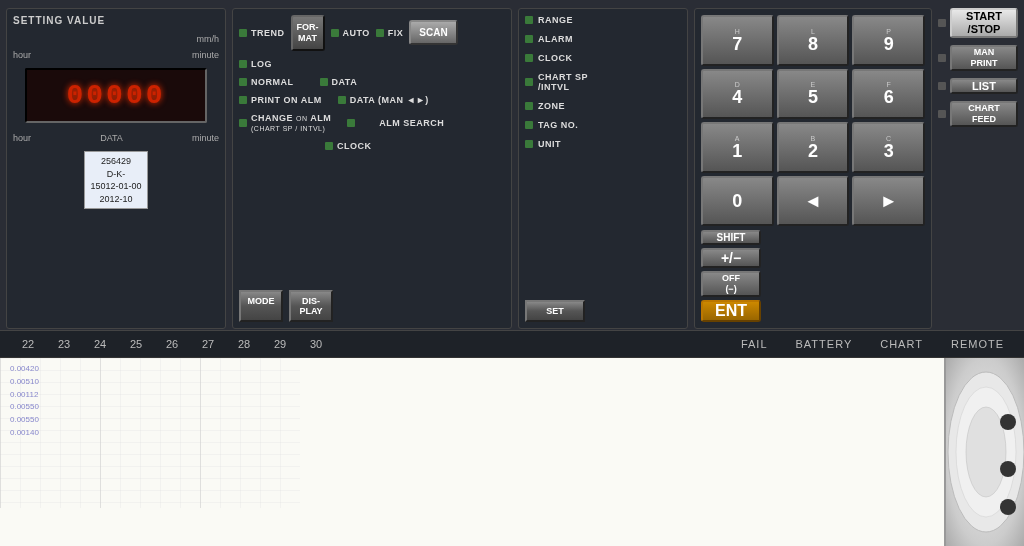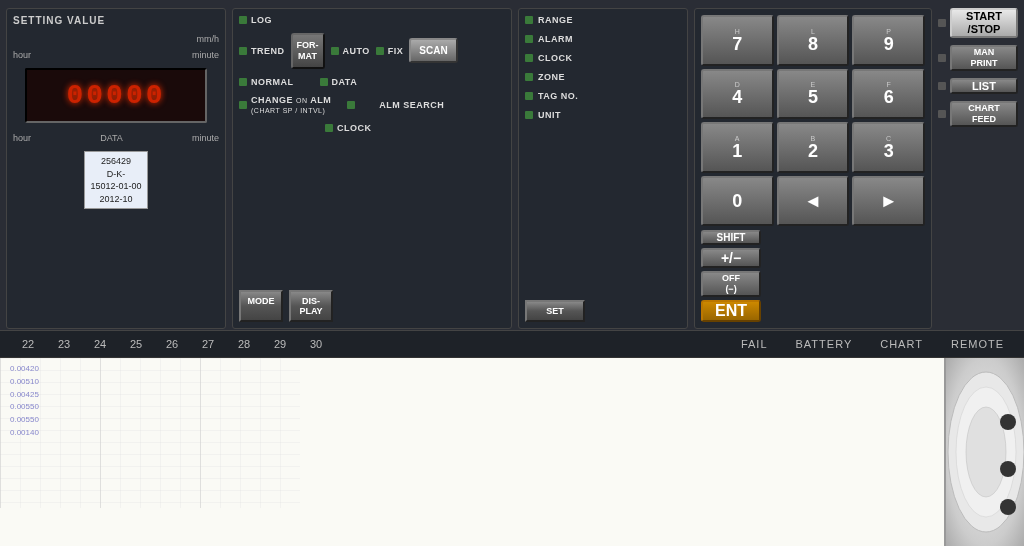--- a/index.html
+++ b/index.html
@@ -496,52 +496,62 @@
       <div>15012-01-00</div>
       <div>2012-10</div>
     </div>
   </div>
 
   <div class="section button-panel-section">
 
     <div class="btn-row">
       <div class="indicator-btn">
         <div class="led"></div>
-        <span class="btn-label">LOG</span>
-      </div>
+        <span class="btn-label">TREND</span>
+      </div>
+      <div class="format-btn">FOR-<br>MAT</div>
+      <div class="indicator-btn">
+        <div class="led"></div>
+        <span class="btn-label">AUTO</span>
+      </div>
+      <div class="indicator-btn">
+        <div class="led"></div>
+        <span class="btn-label">FIX</span>
+      </div>
+      <div class="scan-btn">SCAN</div>
     </div>
 
     <div class="btn-row">
       <div class="indicator-btn">
         <div class="led"></div>
-        <span class="btn-label">TREND</span>
-      </div>
-      <div class="format-btn">FOR-<br>MAT</div>
-      <div class="indicator-btn">
-        <div class="led"></div>
-        <span class="btn-label">AUTO</span>
-      </div>
-      <div class="indicator-btn">
-        <div class="led"></div>
-        <span class="btn-label">FIX</span>
-      </div>
-      <div class="scan-btn">SCAN</div>
+        <span class="btn-label">LOG</span>
+      </div>
     </div>
 
     <div class="btn-row">
       <div class="indicator-btn">
         <div class="led"></div>
         <span class="btn-label">NORMAL</span>
       </div>
       <div class="indicator-btn" style="margin-left:20px;">
         <div class="led"></div>
         <span class="btn-label">DATA</span>
       </div>
     </div>
 
+    <div class="btn-row">
+      <div class="indicator-btn">
+        <div class="led"></div>
+        <span class="btn-label">PRINT ON ALM</span>
+      </div>
+      <div class="indicator-btn" style="margin-left:10px;">
+        <div class="led"></div>
+        <span class="btn-label">DATA (MAN ◄►)</span>
+      </div>
+    </div>
 
     <div class="btn-row">
       <div class="indicator-btn">
         <div class="led"></div>
         <span class="btn-label">
           CHANGE <small>ON</small> ALM<br>
           <small style="font-size:7px;">(CHART SP / INTVL)</small>
         </span>
       </div>
       <div class="indicator-btn" style="margin-left:10px;gap:24px;">
@@ -569,20 +579,24 @@
       <div class="led"></div>
       <span class="btn-label">RANGE</span>
     </div>
     <div class="indicator-row">
       <div class="led"></div>
       <span class="btn-label">ALARM</span>
     </div>
     <div class="indicator-row">
       <div class="led"></div>
       <span class="btn-label">CLOCK</span>
+    </div>
+    <div class="indicator-row">
+      <div class="led"></div>
+      <span class="btn-label">CHART SP<br>/INTVL</span>
     </div>
     <div class="indicator-row">
       <div class="led"></div>
       <span class="btn-label">ZONE</span>
     </div>
     <div class="indicator-row">
       <div class="led"></div>
       <span class="btn-label">TAG NO.</span>
     </div>
     <div class="indicator-row">
@@ -720,21 +734,21 @@
         </pattern>
       </defs>
       <rect width="100%" height="100%" fill="url(#gridH)"></rect>
       <rect width="100%" height="100%" fill="url(#gridV)"></rect>
       <rect width="100%" height="100%" fill="url(#gridVBig)"></rect>
     </svg>
 
     <div style="position:absolute; top:5px; left:10px; font-size:8px; color:#8888cc; line-height:1.6;">
       <div>0.00420</div>
       <div>0.00510</div>
-      <div>0.00425</div>
+      <div>0.00112</div>
       <div>0.00550</div>
       <div>0.00550</div>
       <div>0.00140</div>
     </div>
   </div>
   <div class="paper-roll">
     <svg width="80" height="100%">
       <ellipse cx="40" cy="50%" rx="38" ry="80" fill="#e8e8e8" stroke="#bbb" stroke-width="1"></ellipse>
       <ellipse cx="40" cy="50%" rx="30" ry="65" fill="#f0f0f0" stroke="#ccc" stroke-width="0.5"></ellipse>
       <ellipse cx="40" cy="50%" rx="20" ry="45" fill="#e0e0e0" stroke="#bbb" stroke-width="0.5"></ellipse>

